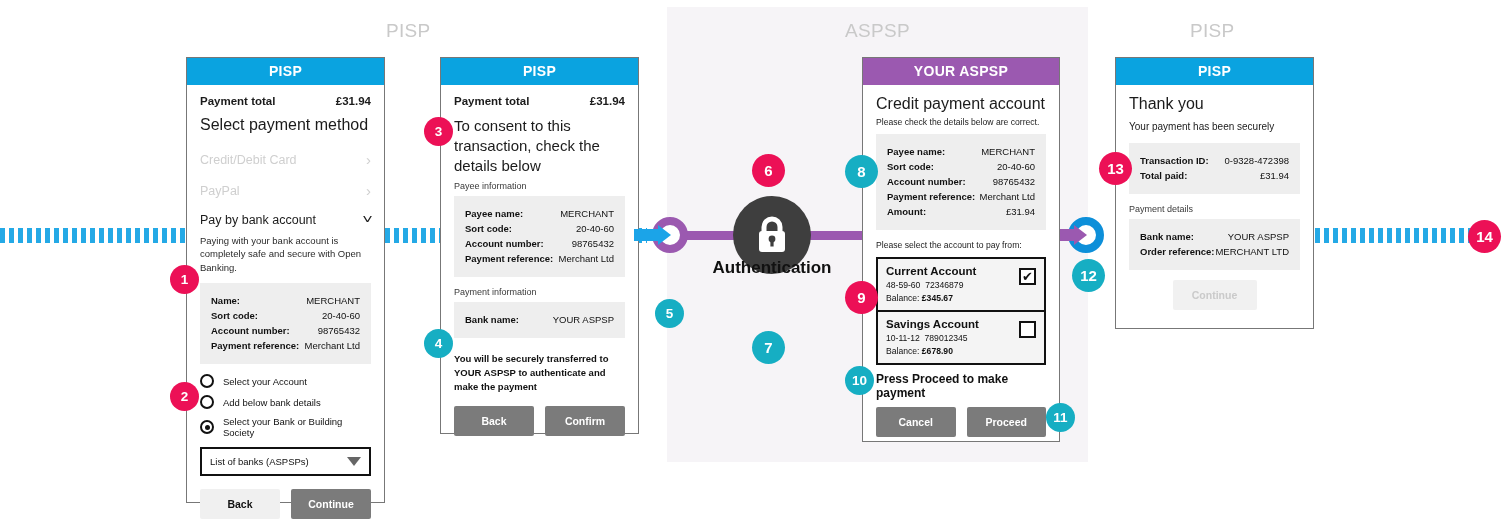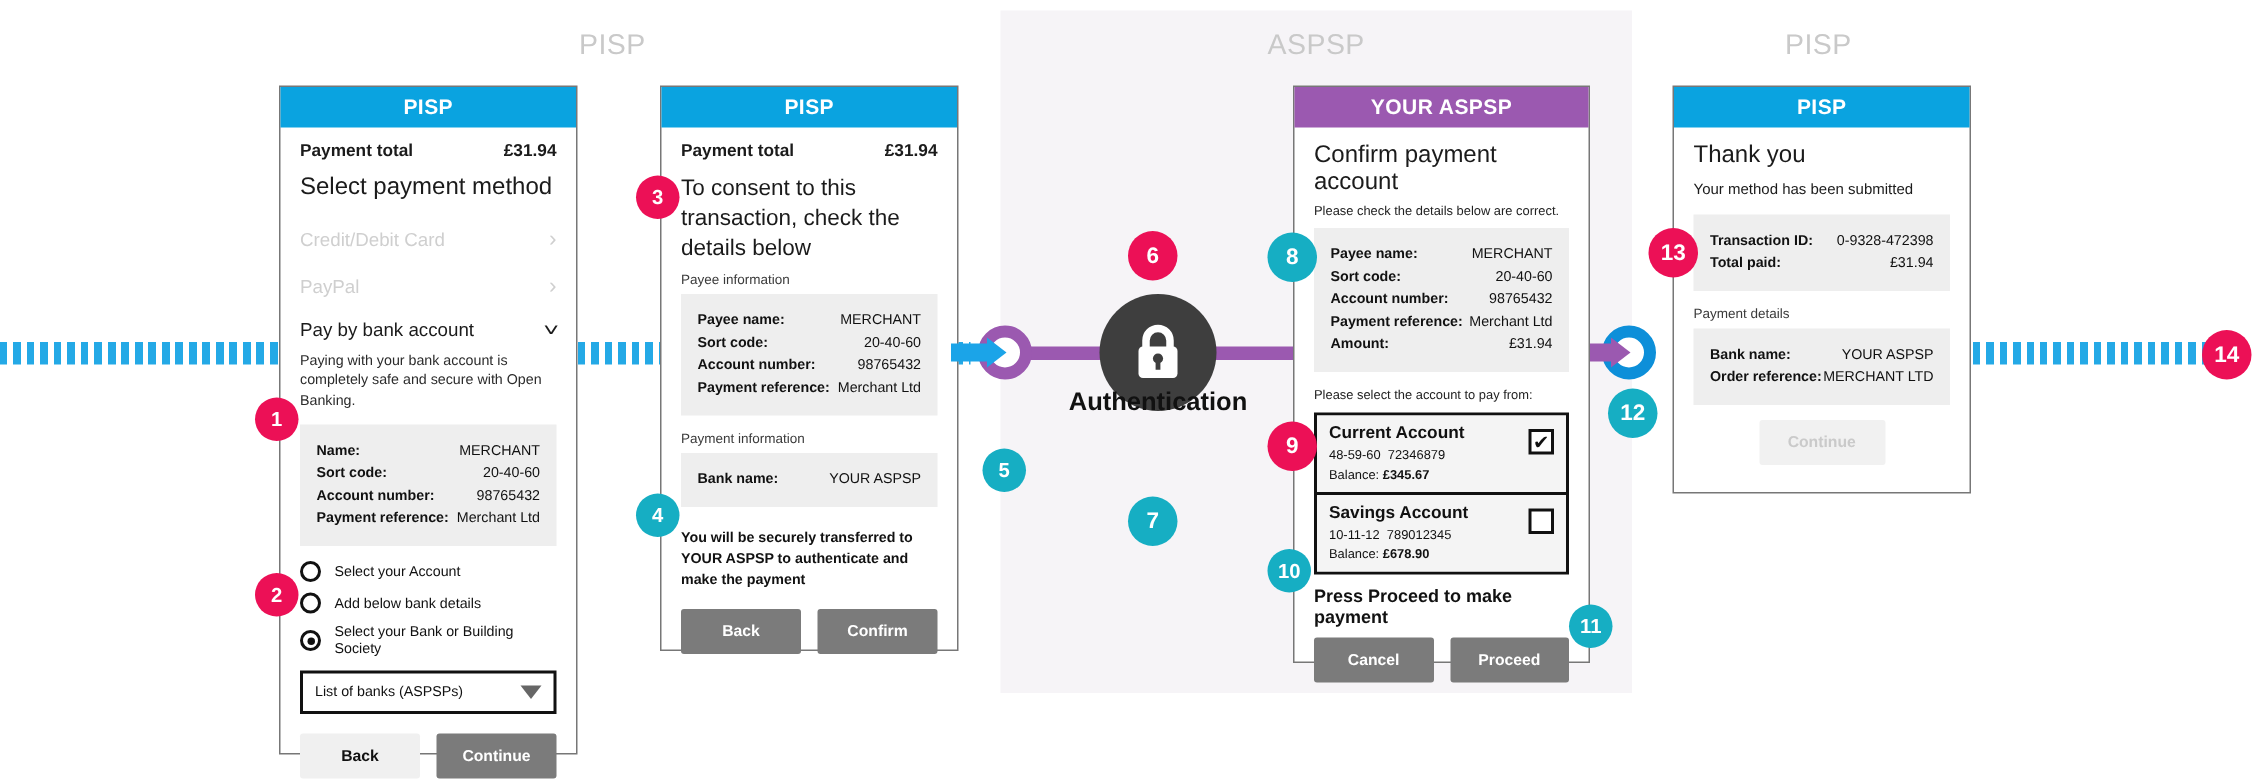--- a/index.html
+++ b/index.html
@@ -306,21 +306,21 @@
   <div class="ring ring-blue"></div>
   <div class="arr" style="left:1050px;width:36px;">
     <div class="arr-body" style="width:26px;background:#9b59b0;"></div>
     <div class="arr-head" style="left:24px;border-left:13px solid #9b59b0;"></div>
   </div>
 
   <div class="phone" style="left:862px;top:57px;width:198px;height:385px;">
     <div class="phone-hdr hdr-purple">YOUR ASPSP</div>
     <div class="phone-body">
 
-      <div class="h-title" style="margin-bottom:4px;">Confirm payment account</div>
+      <div class="h-title" style="margin-bottom:4px;">Credit payment account</div>
       <div class="aspsp-sub">Please check the details below are correct.</div>
 
       <div class="greybox">
         <div class="kv">
             <b>Payee name:</b>
             <span>MERCHANT</span>
           </div>
         <div class="kv">
             <b>Sort code:</b>
             <span>20-40-60</span>
@@ -376,21 +376,21 @@
       </div>
 
     </div>
   </div>
 
   <div class="phone" style="left:1115px;top:57px;width:199px;height:272px;">
     <div class="phone-hdr hdr-blue">PISP</div>
     <div class="phone-body">
 
       <div class="h-title" style="margin-bottom:8px;">Thank you</div>
-      <div style="font-size:10px;color:#1b1b1b;margin-bottom:11px;">Your method has been submitted</div>
+      <div style="font-size:10px;color:#1b1b1b;margin-bottom:11px;">Your payment has been securely</div>
 
       <div class="greybox">
         <div class="kv">
             <b>Transaction ID:</b>
             <span>0-9328-472398</span>
           </div>
         <div class="kv">
             <b>Total paid:</b>
             <span>£31.94</span>
           </div>

